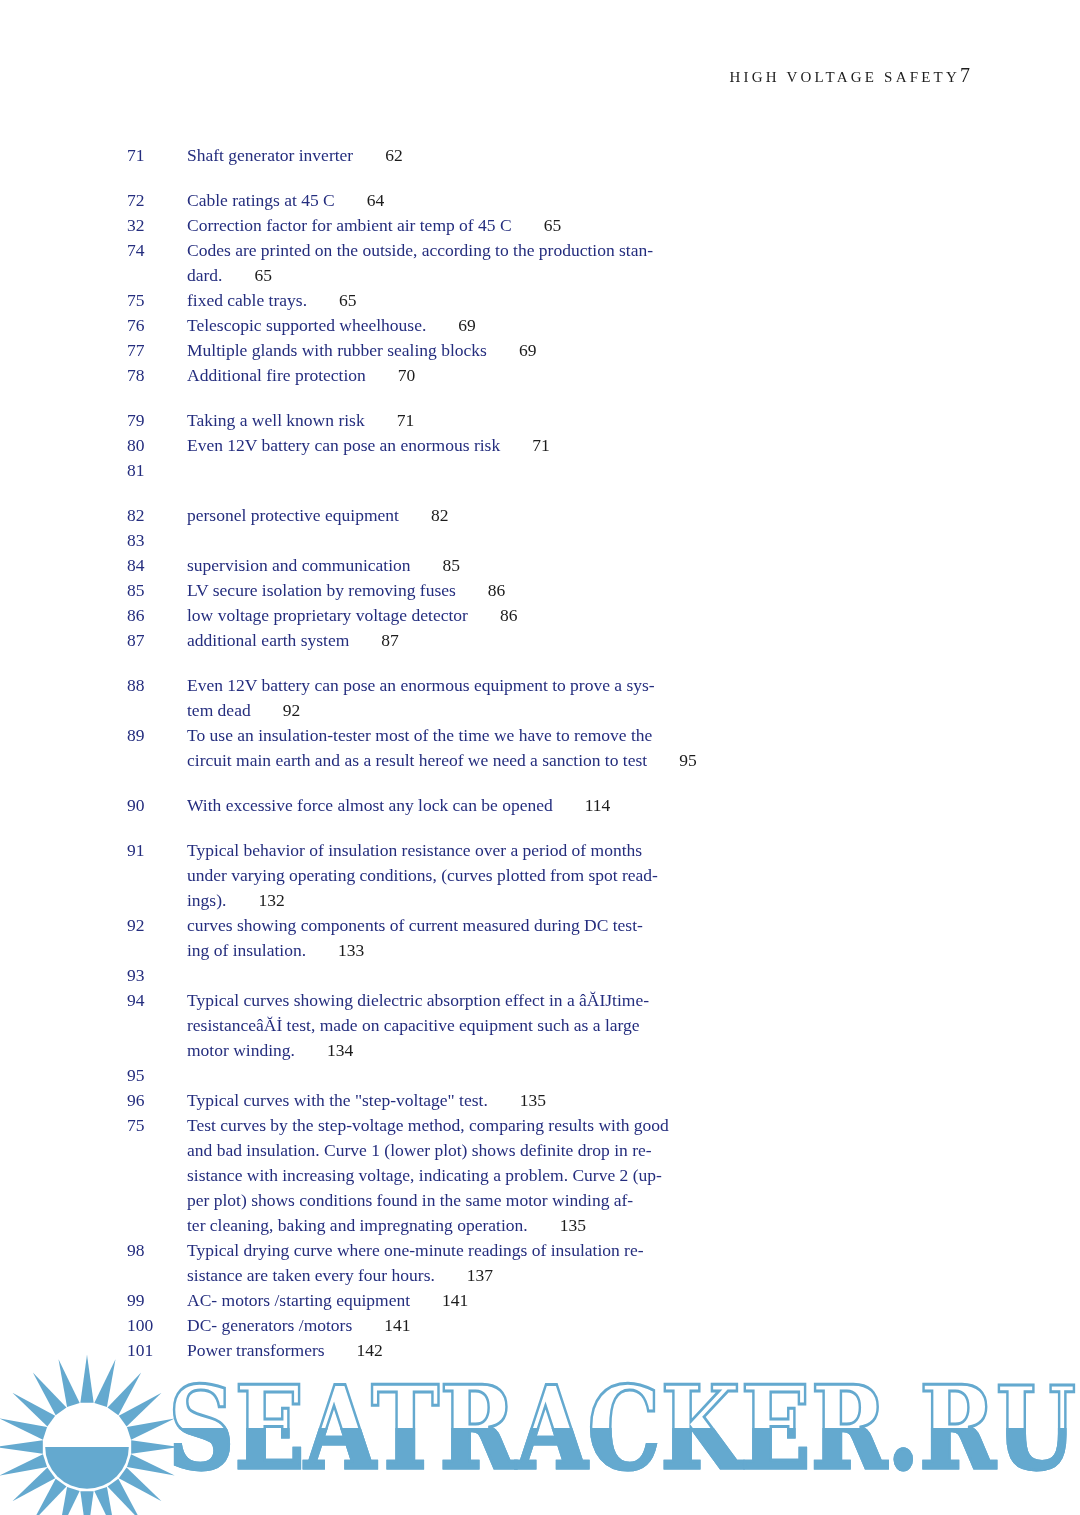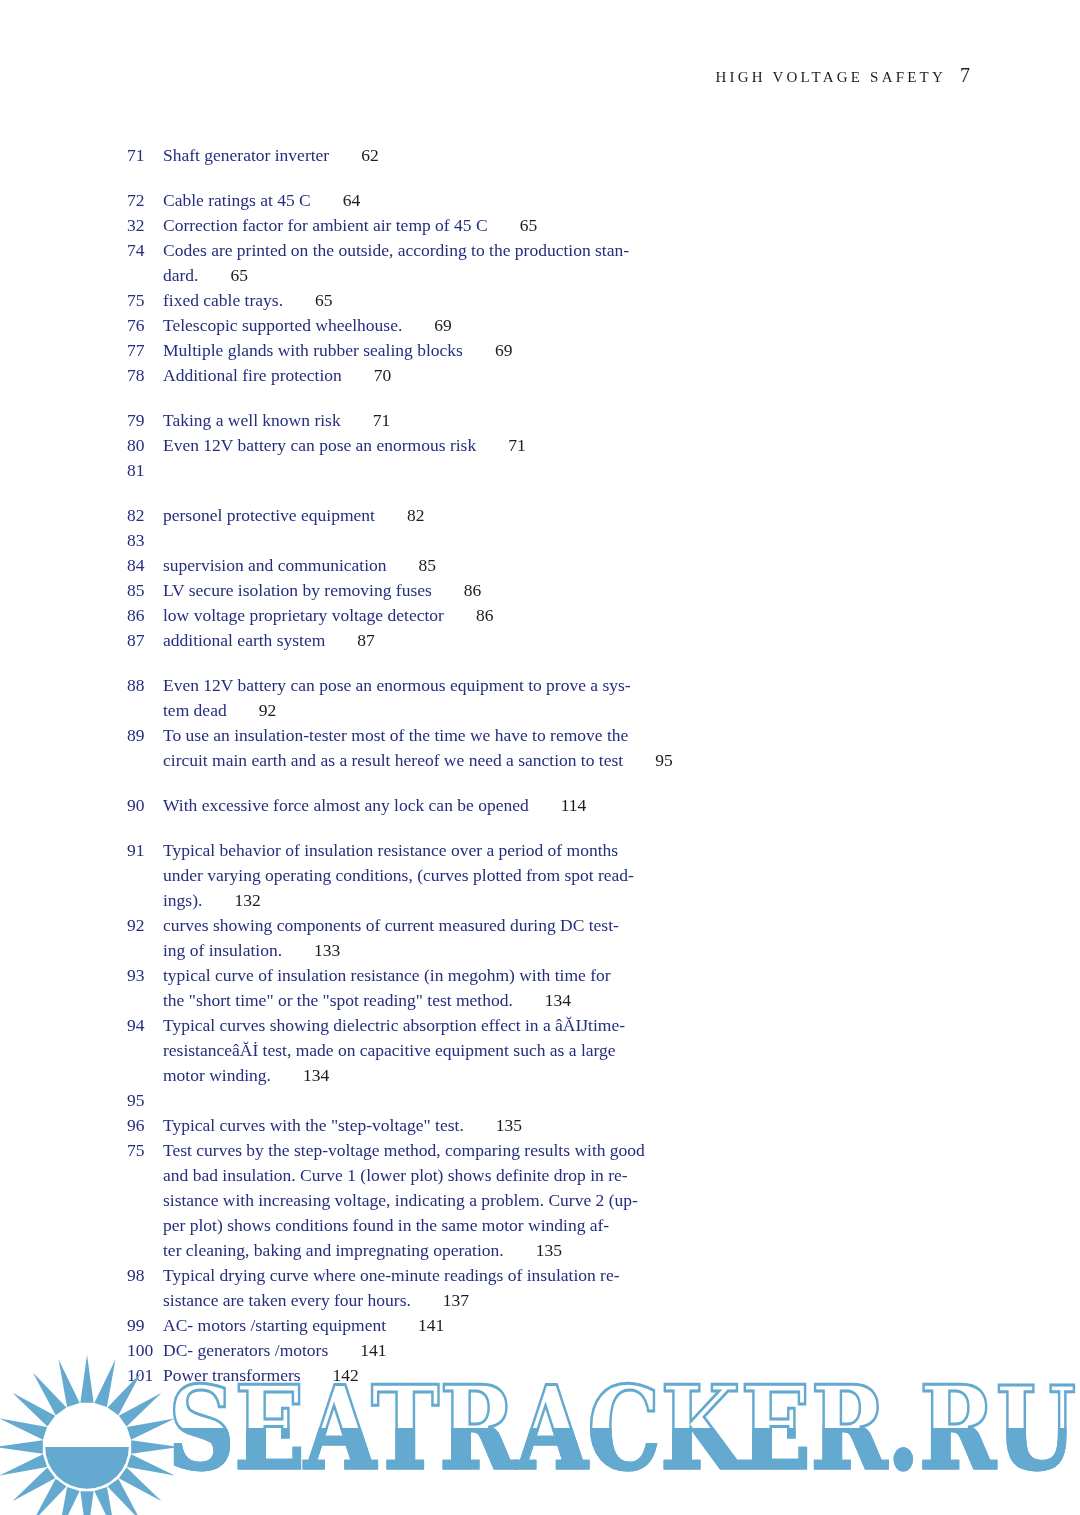--- a/index.html
+++ b/index.html
@@ -3,36 +3,36 @@
 <meta charset="utf-8">
 <style>
   html,body{margin:0;padding:0;background:#ffffff;}
   #page{
     position:relative; width:1080px; height:1515px; overflow:hidden;
     background:#ffffff; font-family:"Liberation Serif","DejaVu Serif",serif;
   }
   
   .running-head{
     position:absolute; top:64px; right:110px;
-    display:flex; align-items:baseline; gap:14px;
+    display:flex; align-items:baseline; 
     color:var(--black,#1c1c1c);
   }
   .running-head .rh-title{
     font-size:15px; letter-spacing:3.2px; font-weight:400;
   }
   .running-head .rh-page{
     font-size:20px; font-weight:400;
   }
   
   .lof{
     position:absolute; top:143px; left:127px; width:640px;
     font-size:17.5px; line-height:25px; color:var(--navy,#242d7e);
     font-variant-numeric: oldstyle-nums;
   }
-  .lof-item{display:flex; align-items:flex-start;}
+  .lof-item{display:flex; align-items:flex-start;gap:24px;}
   .lof-item.group-start{margin-top:20px;}
   .lof-item .num{flex:0 0 36px; color:var(--navy,#242d7e);}
   .lof-item .cap{flex:0 0 560px; color:var(--navy,#242d7e);}
   .lof-item .page{color:var(--black,#1c1c1c); margin-left:32px;}
   
   .wm-sun{position:absolute; left:-8px; top:1352px; width:190px; height:190px; z-index:3;}
   .wm-text-box{position:absolute; left:168px; top:1368px; width:912px; height:150px; z-index:3;}
   .wm-text-box svg{display:block;}
   .wm-t{
     font-family:"DejaVu Serif","Liberation Serif",serif;
@@ -131,21 +131,20 @@
       <div class="lof-item group-start">
         <span class="num">91</span>
         <span class="cap">Typical behavior of insulation resistance over a period of months<br>under varying operating conditions, (curves plotted from spot read-<br>ings).<span class="page">132</span></span>
       </div>
       <div class="lof-item">
         <span class="num">92</span>
         <span class="cap">curves showing components of current measured during DC test-<br>ing of insulation.<span class="page">133</span></span>
       </div>
       <div class="lof-item">
         <span class="num">93</span>
-        <span class="cap">typical curve of insulation resistance (in megohm) with time for<br>the "short time" or the "spot reading" test method.<span class="page">134</span></span>
       </div>
       <div class="lof-item">
         <span class="num">94</span>
         <span class="cap">Typical curves showing dielectric absorption effect in a âĂIJtime-<br>resistanceâĂİ test, made on capacitive equipment such as a large<br>motor winding.<span class="page">134</span></span>
       </div>
       <div class="lof-item">
         <span class="num">95</span>
       </div>
       <div class="lof-item">
         <span class="num">96</span>

